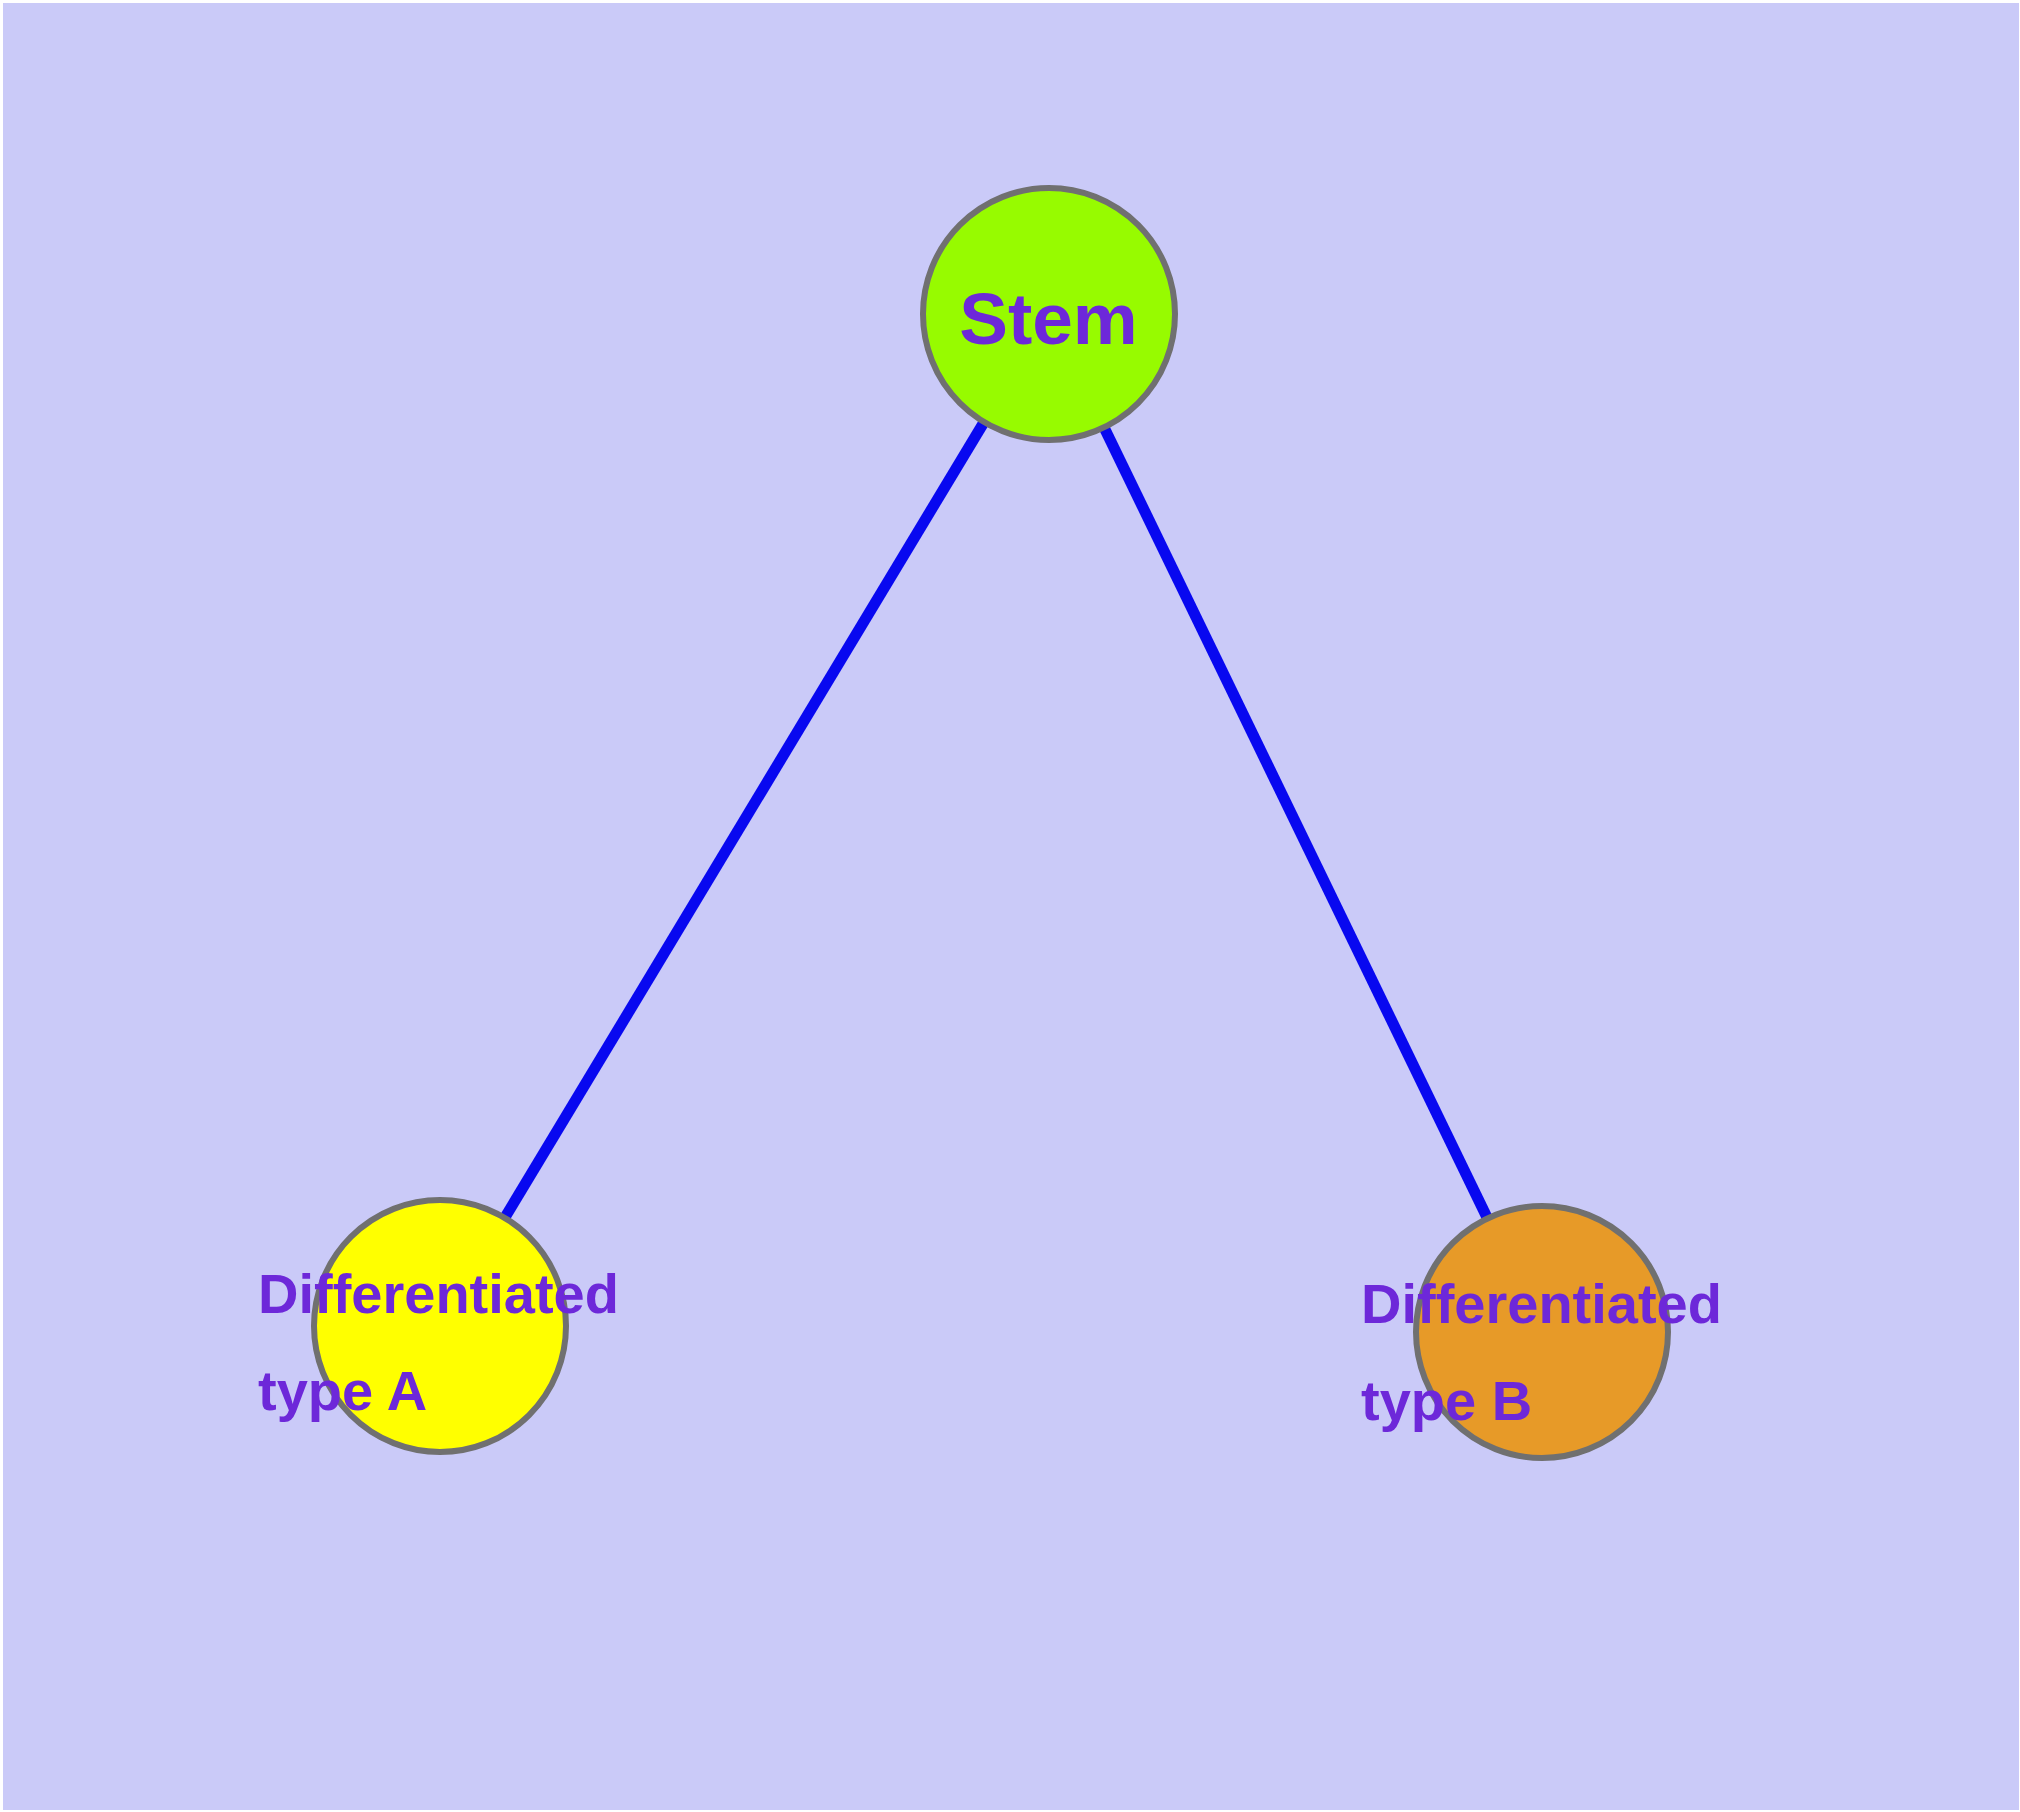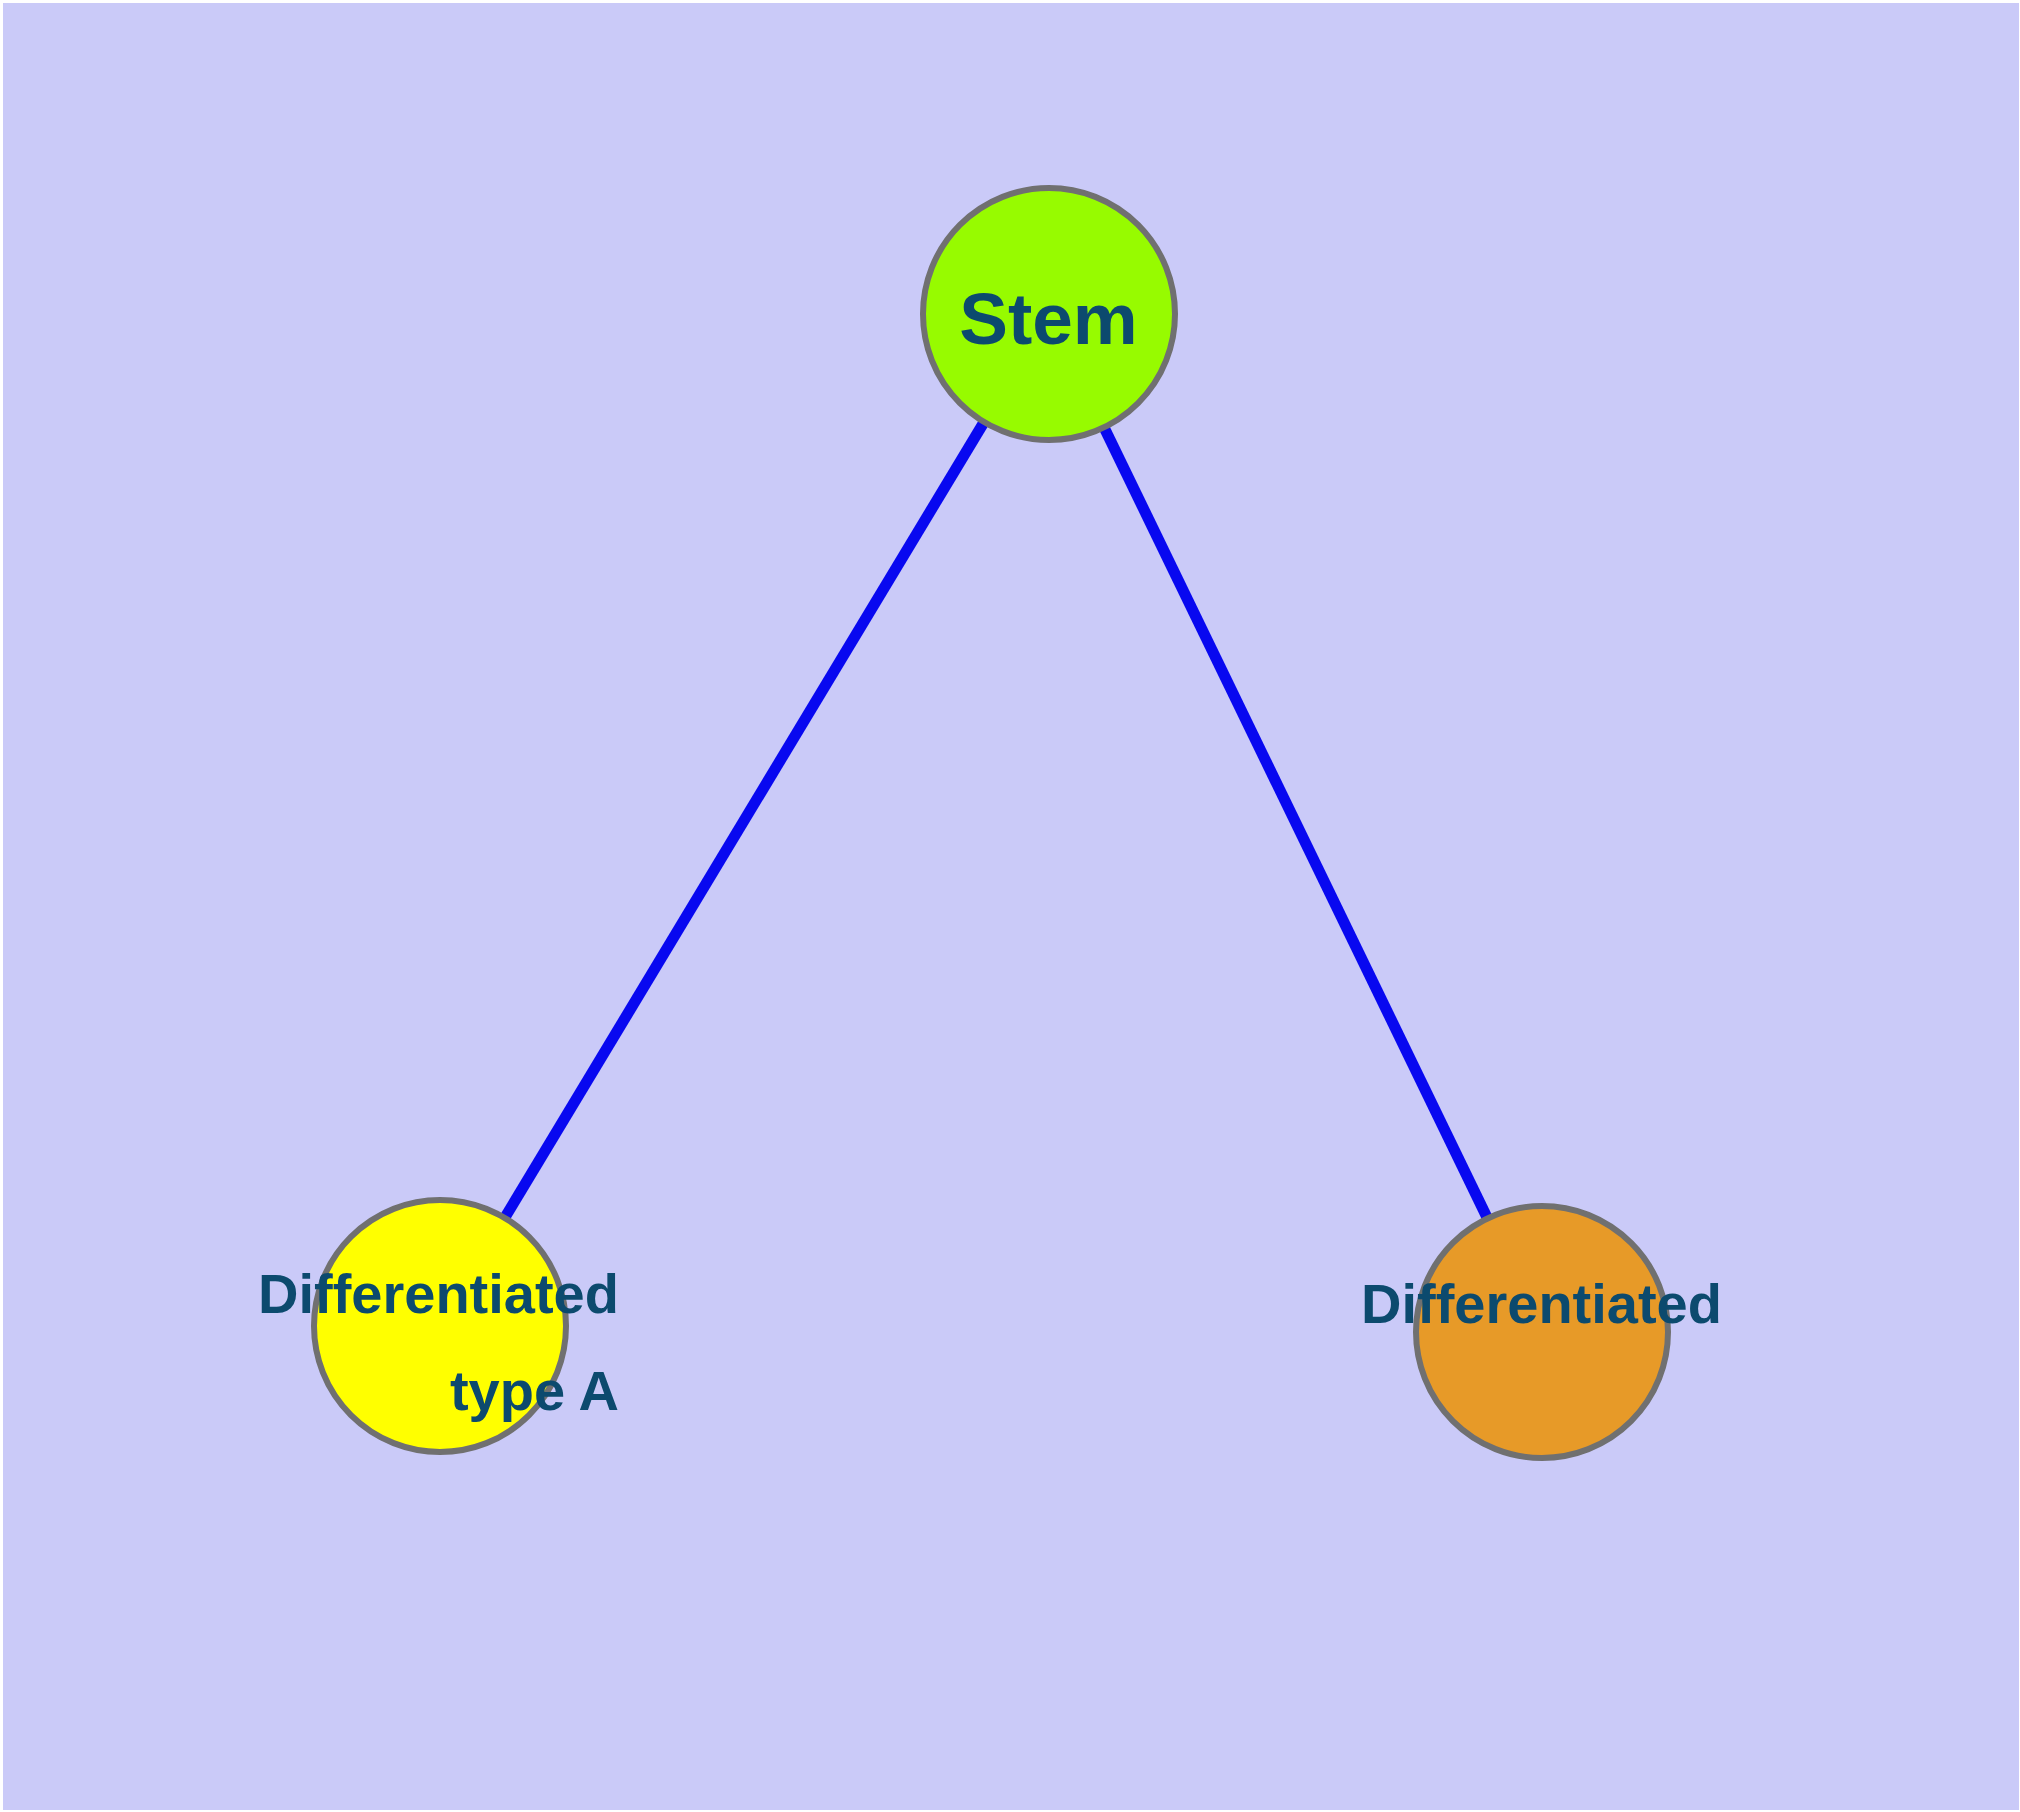--- a/index.html
+++ b/index.html
@@ -36,23 +36,23 @@
     position: absolute;
     width: 246px;
     height: 246px;
     border: 6px solid #707070;
     border-radius: 50%;
     box-sizing: content-box;
   }
   .node-label {
     position: absolute;
     transform: translateX(-50%);
-    text-align: right;
+    text-align: left;
     white-space: nowrap;
-    color: #0c4a6e;
+    color: #6d28d9;
     font-weight: bold;
     line-height: 97px;
   }
   .node-label span { display: block; }
   #label-stem  { font-size: 73px; }
   #label-a, #label-b { font-size: 56px; }
 </style>
 </head>
 <body>
 
@@ -74,17 +74,18 @@
       <span>Stem</span>
     </div>
 
     <div class="node-label" id="label-a" style="left:436px; top:1242px;">
       <span>Differentiated</span>
       <span>type A</span>
     </div>
 
     <div class="node-label" id="label-b" style="left:1539px; top:1252px;">
       <span>Differentiated</span>
+      <span>type B</span>
     </div>
 
   </div>
 </div>
 
 
 </body></html>

